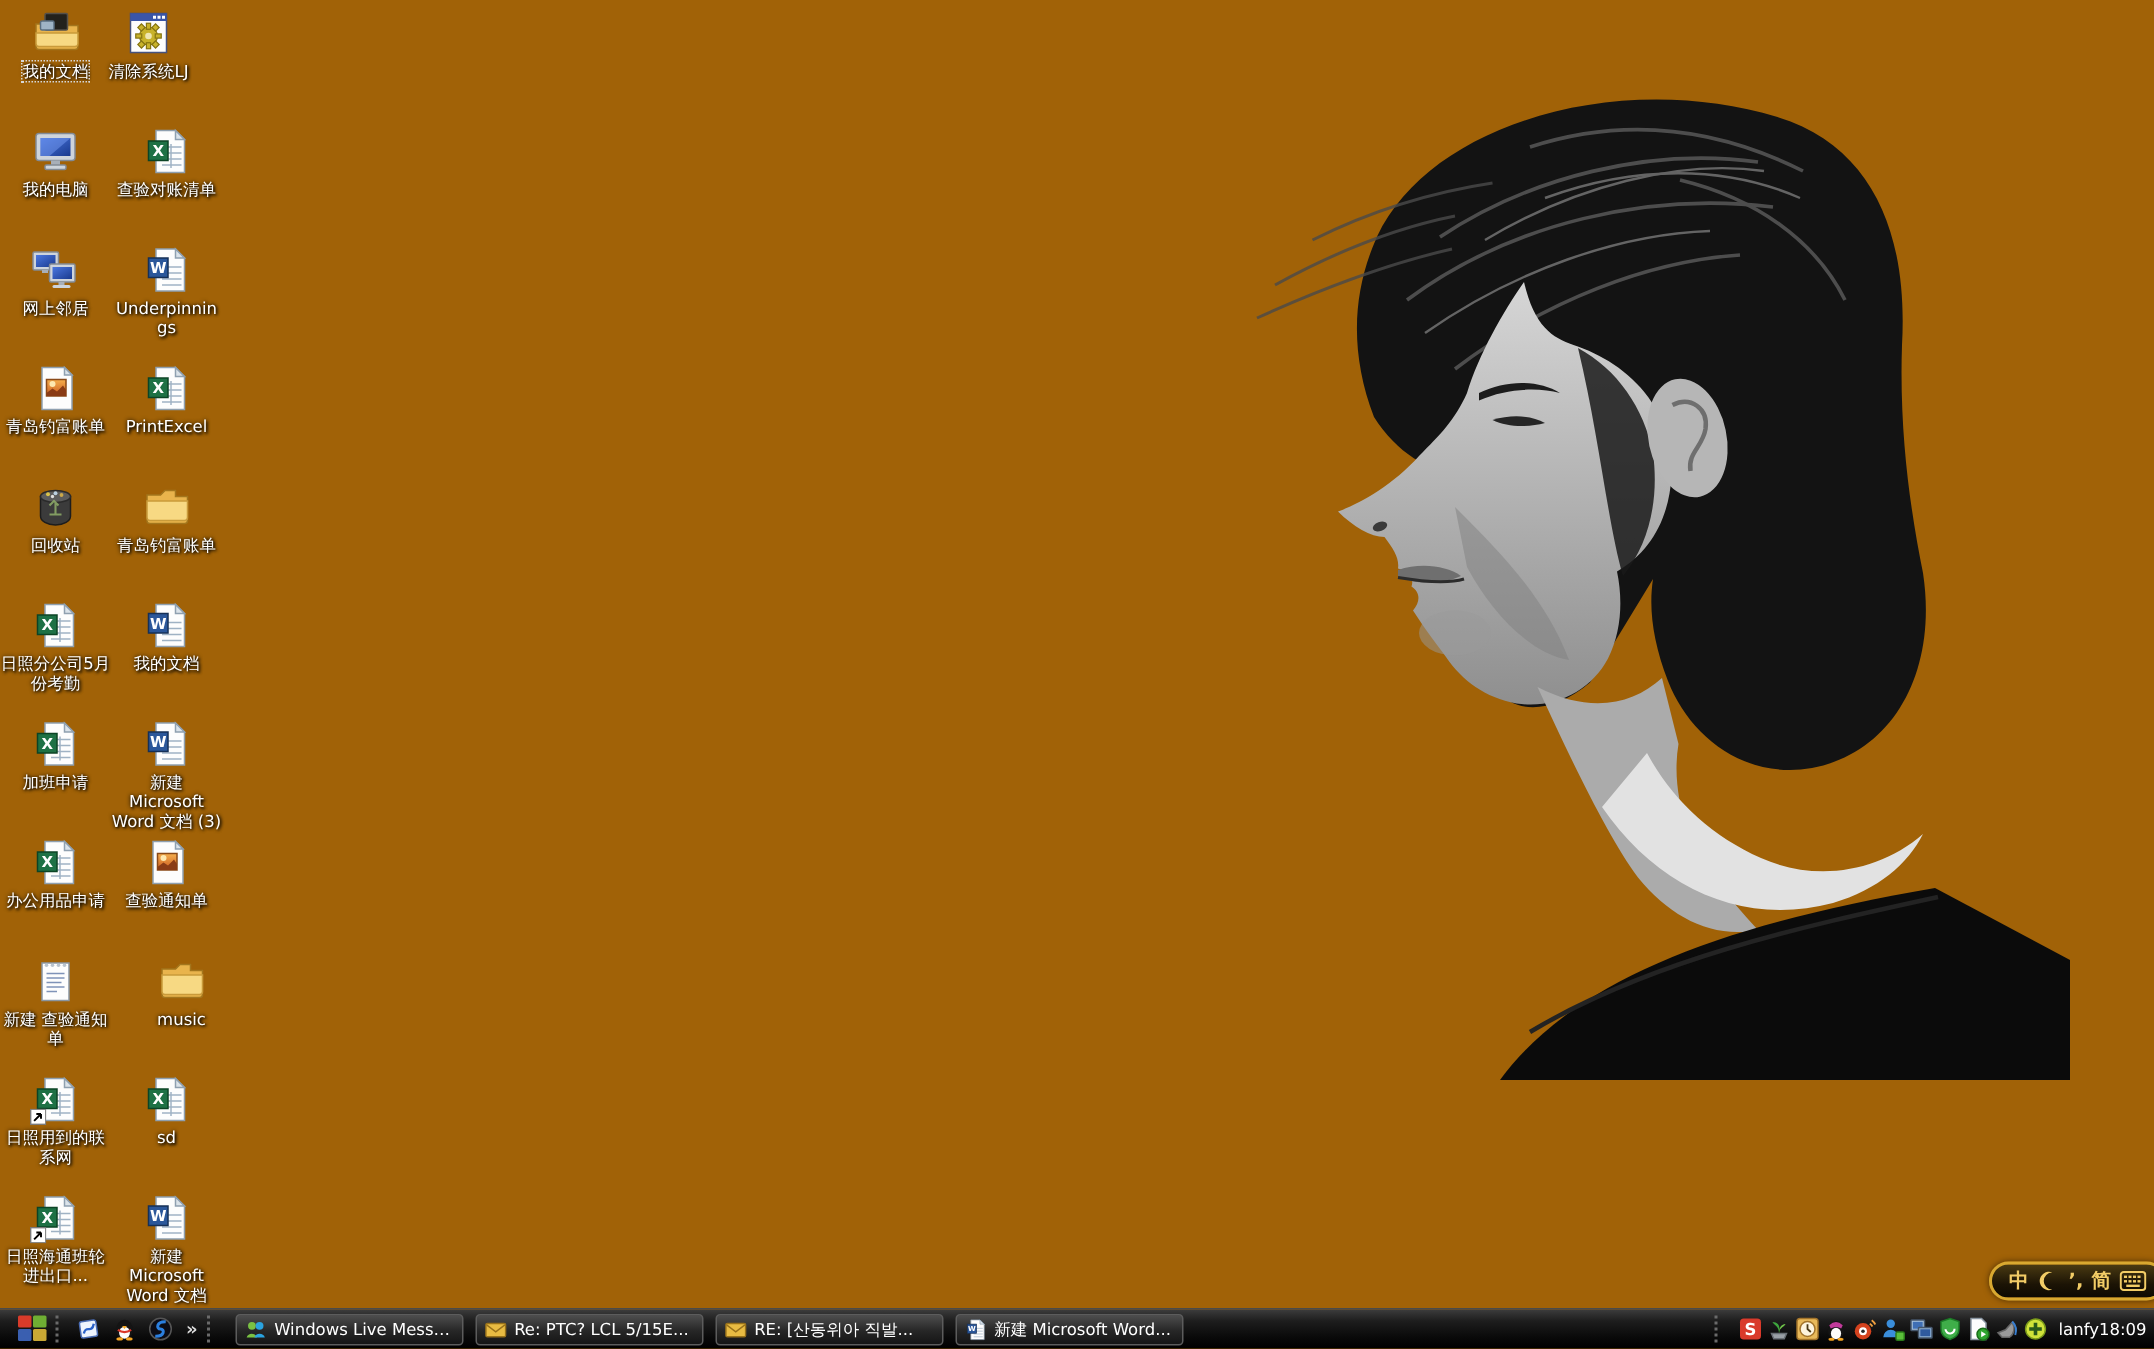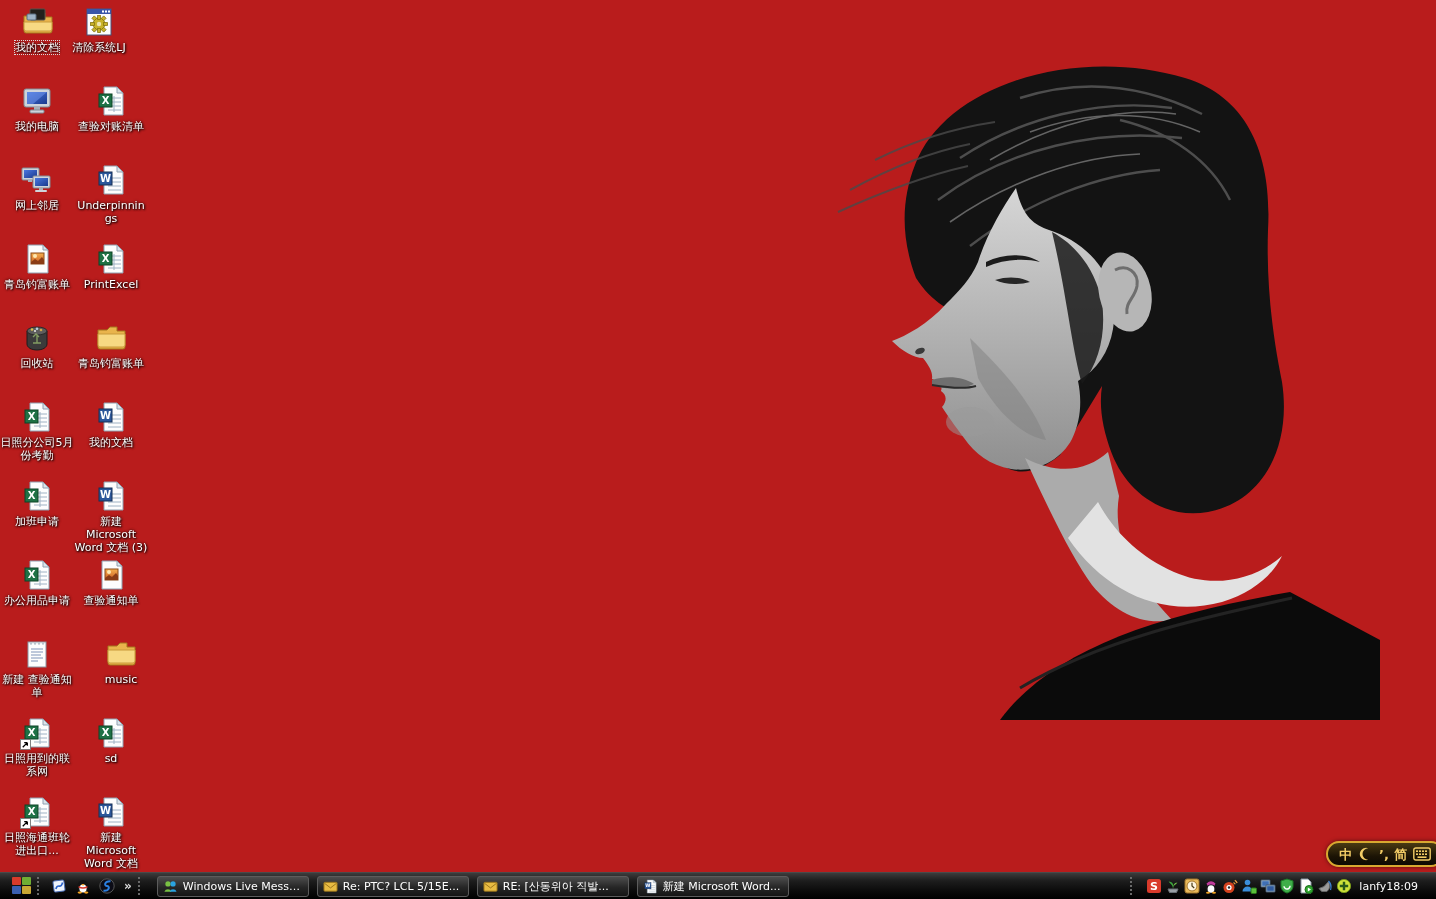--- a/index.html
+++ b/index.html
@@ -1,17 +1,17 @@
 <!DOCTYPE html>
 <html><head>
 <meta charset="utf-8">
 <style>
   html,body{margin:0;padding:0;background:#000;}
   body{font-family:"DejaVu Sans",sans-serif;}
-  .screen{position:relative;width:1436px;height:899px;background:#b91c1c;overflow:hidden;}
+  .screen{position:relative;width:1436px;height:899px;background:#a16207;overflow:hidden;}
 
   
   .portrait{position:absolute;left:820px;top:40px;width:560px;height:680px;}
 
   
   .di{position:absolute;width:74px;display:flex;flex-direction:column;align-items:center;cursor:default;}
   .ig{position:relative;width:34px;height:34px;display:flex;align-items:center;justify-content:center;}
   .ig svg.main{width:32px;height:32px;}
   .ig svg.sc{position:absolute;left:0;bottom:0;width:11px;height:11px;}
   .il{margin-top:2px;font-size:11px;line-height:13px;color:#fff;text-align:center;max-width:80px;
@@ -28,21 +28,21 @@
   .ql{display:flex;align-items:center;gap:6px;}
   .ql .qi{width:18px;height:18px;display:flex;align-items:center;justify-content:center;cursor:pointer;}
   .ql .qi svg{width:16px;height:16px;}
   .chev{color:#ddd;font-size:12px;font-weight:bold;letter-spacing:-1px;cursor:pointer;padding:0 2px;}
   .tbtns{display:flex;align-items:center;gap:8px;margin-left:6px;}
   .tbtn{width:152px;height:21px;display:flex;align-items:center;gap:5px;padding:0 5px;box-sizing:border-box;
         background:linear-gradient(#4d4d4d,#262626 55%,#151515);border:1px solid #5c5c5c;border-radius:3px;
         color:#fff;font-size:11px;white-space:nowrap;overflow:hidden;cursor:pointer;}
   .tbtn svg{flex:0 0 auto;width:15px;height:15px;}
   .tbtn span{overflow:hidden;text-overflow:ellipsis;}
-  .tray{margin-left:auto;display:flex;align-items:center;gap:3px;padding-right:18px;}
+  .tray{margin-left:auto;display:flex;align-items:center;gap:3px;padding-right:5px;}
   .tray .ti{width:16px;height:16px;display:flex;align-items:center;justify-content:center;cursor:pointer;}
   .tray .ti svg{width:16px;height:16px;}
   .clock{color:#fff;font-size:11px;margin-left:4px;white-space:nowrap;cursor:default;}
   .clock b{font-weight:normal;}
 
   
   .ime{position:absolute;left:1326px;top:841px;width:118px;height:26px;box-sizing:border-box;
        background:linear-gradient(#4a3a12,#1c1405 60%,#0d0902);border:2px solid #d8a830;border-radius:13px;
        display:flex;align-items:center;justify-content:space-evenly;padding:0 6px;box-shadow:0 0 4px #00000088;}
   .ime .im{color:#f2cc66;font-size:13px;font-weight:bold;line-height:1;cursor:pointer;display:flex;align-items:center;}

